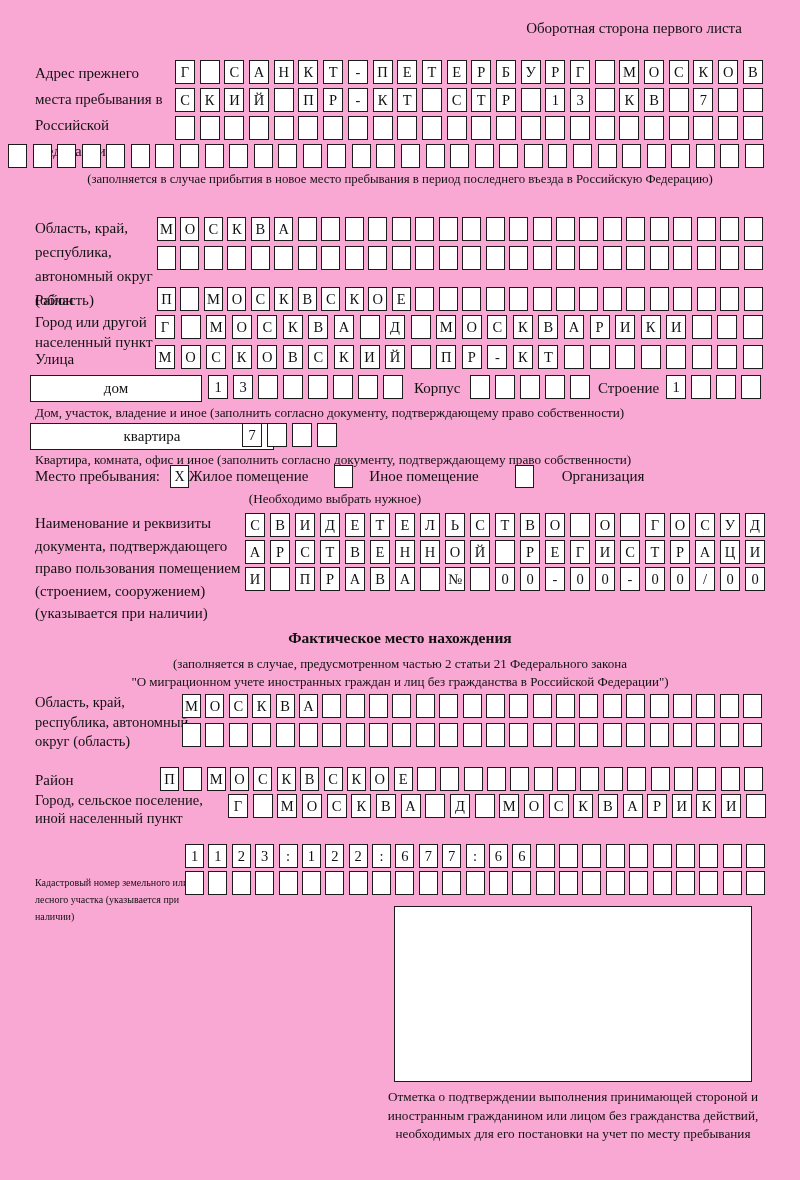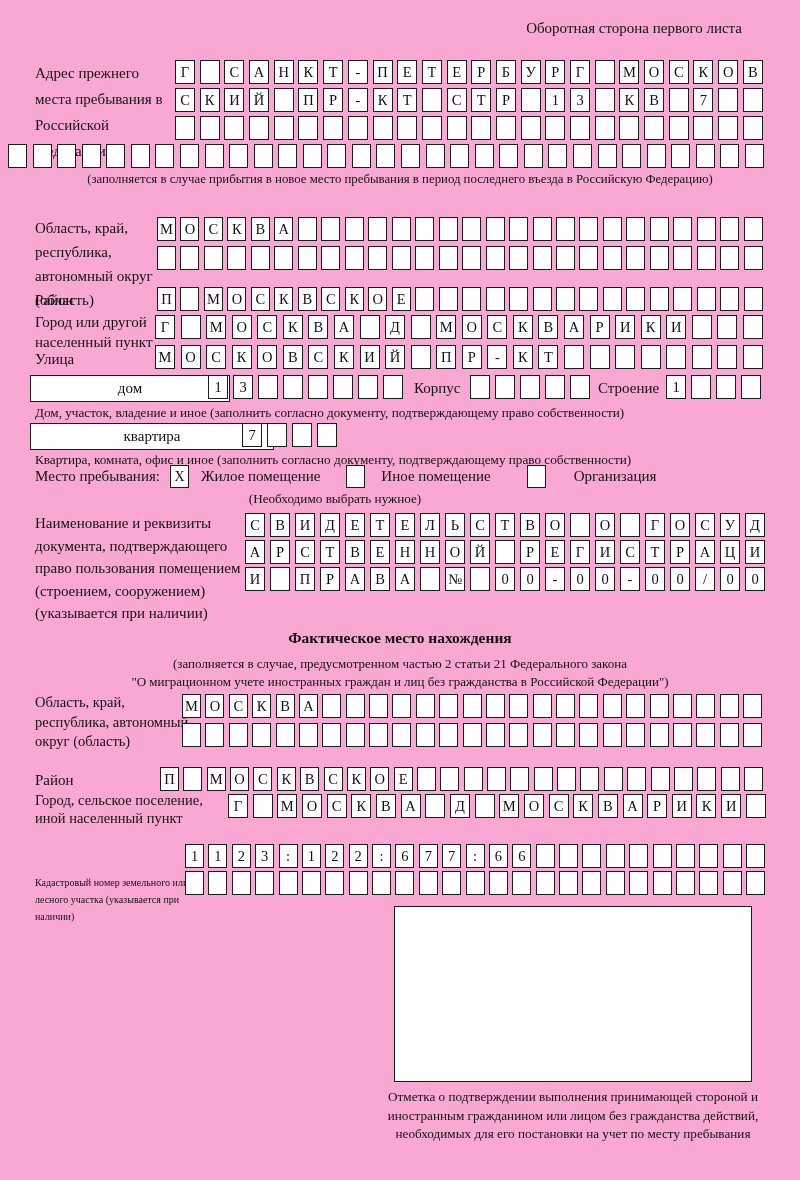--- a/index.html
+++ b/index.html
@@ -280,21 +280,21 @@
       <div class="cell"></div>
       <div class="cell"></div>
       <div class="cell"></div>
       <div class="cell"></div>
       <div class="cell"></div>
       <div class="cell"></div>
       <div class="cell"></div>
       <div class="cell"></div>
     </div>
 
-  <div class="widebox" style="left:30px;top:375px;width:200px;">дом</div>
+  <div class="widebox" style="left:30px;top:375px;width:172px;">дом</div>
   <div class="row" style="left:208px;top:375px;width:195px;">
       <div class="cell">1</div>
       <div class="cell">3</div>
       <div class="cell"></div>
       <div class="cell"></div>
       <div class="cell"></div>
       <div class="cell"></div>
       <div class="cell"></div>
       <div class="cell"></div>
     </div>
@@ -320,21 +320,21 @@
       <div class="cell">7</div>
       <div class="cell"></div>
       <div class="cell"></div>
       <div class="cell"></div>
     </div>
   <div class="abs cap" style="left:35px;top:452px;">Квартира, комната, офис и иное (заполнить согласно документу, подтверждающему право собственности)</div>
 
   <div class="stayrow">
     <span>Место пребывания:</span>
     <span class="chk" style="margin-left:10px;">X</span>
-    <span style="margin-left:12px;">Жилое помещение</span>
+    <span style="margin-left:0;">Жилое помещение</span>
     <span class="chk" style="margin-left:26px;"></span>
     <span style="margin-left:16px;">Иное помещение</span>
     <span class="chk" style="margin-left:36px;"></span>
     <span style="margin-left:28px;">Организация</span>
   </div>
   <div class="abs lbl" style="left:35px;top:512px;width:214px;line-height:22.5px;">Наименование и реквизиты документа, подтверждающего право пользования помещением (строением, сооружением) (указывается при наличии)</div>
 
   <div class="abs" style="left:180px;top:491px;width:310px;text-align:center;font-size:13.2px;">(Необходимо выбрать нужное)</div>
   <div class="row" style="left:245px;top:513px;width:520px;">
       <div class="cell">С</div>

